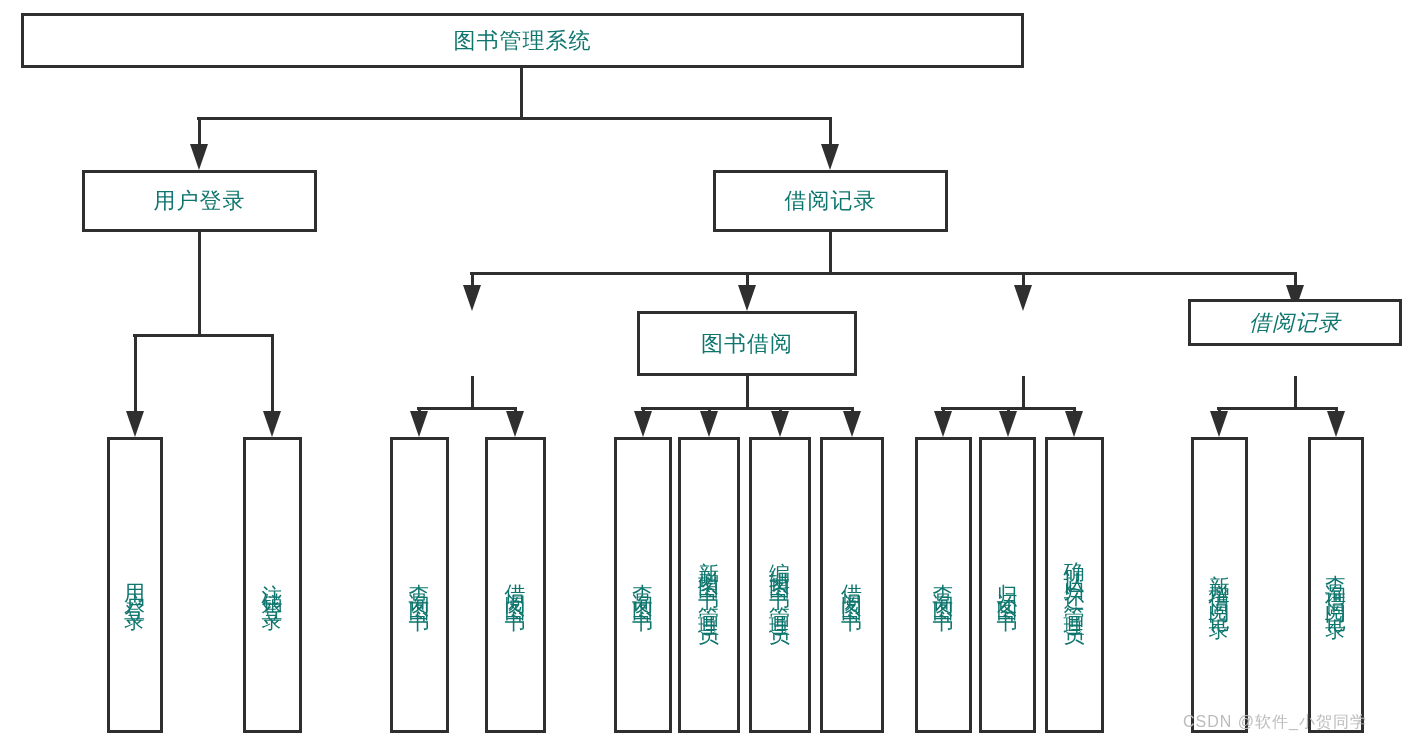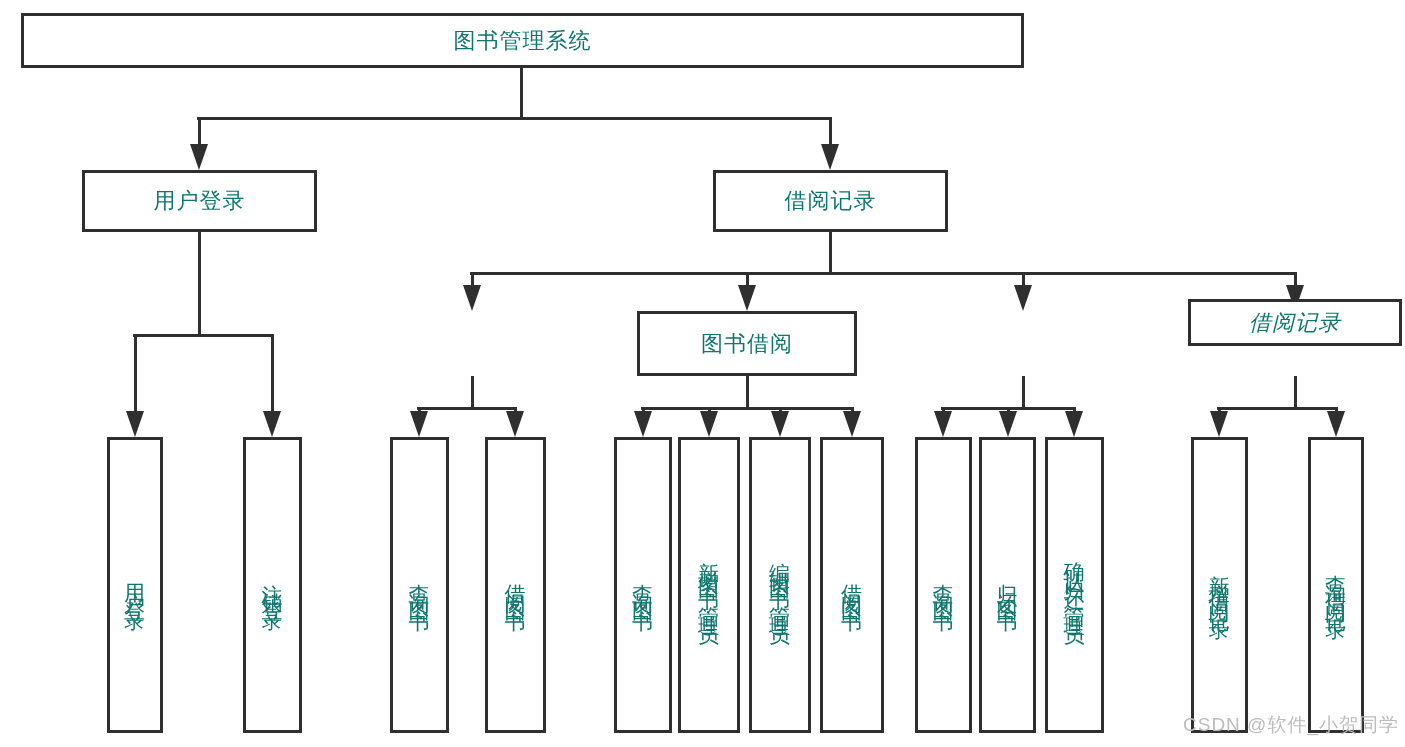--- a/index.html
+++ b/index.html
@@ -19,21 +19,21 @@
   .hline,.vline{position:absolute;background:#2f2f2f;}
   .hline{height:3px;}
   .vline{width:3px;}
   .arrow{
     position:absolute;width:0;height:0;
     border-left:9px solid transparent;border-right:9px solid transparent;
     border-top:26px solid #2f2f2f;
   }
   .watermark{
     position:absolute;left:1183px;top:712px;z-index:5;
-    font-size:19px;color:#bcbcbc;letter-spacing:1px;white-space:nowrap;
+    font-size:16px;color:#bcbcbc;letter-spacing:1px;white-space:nowrap;
   }
 </style>
 </head>
 <body>
 
 <div class="stage">
 
   <div class="box" style="left:21px;top:13px;width:1003px;height:55px;">
     <span>图书管理系统</span>
   </div>

